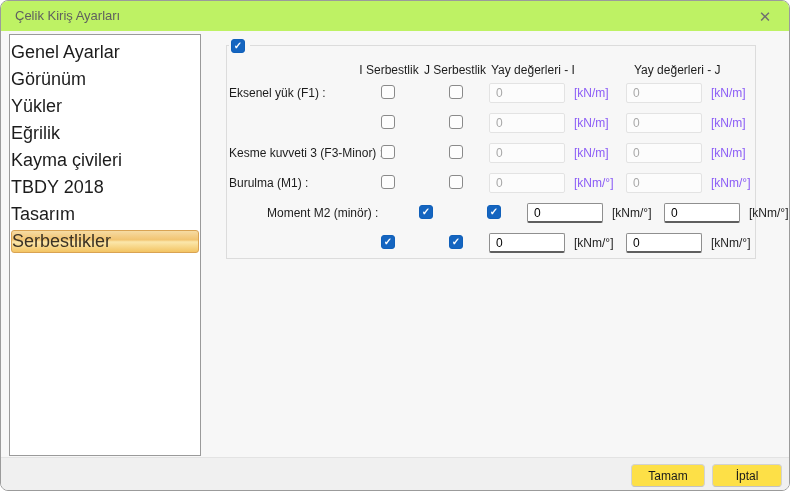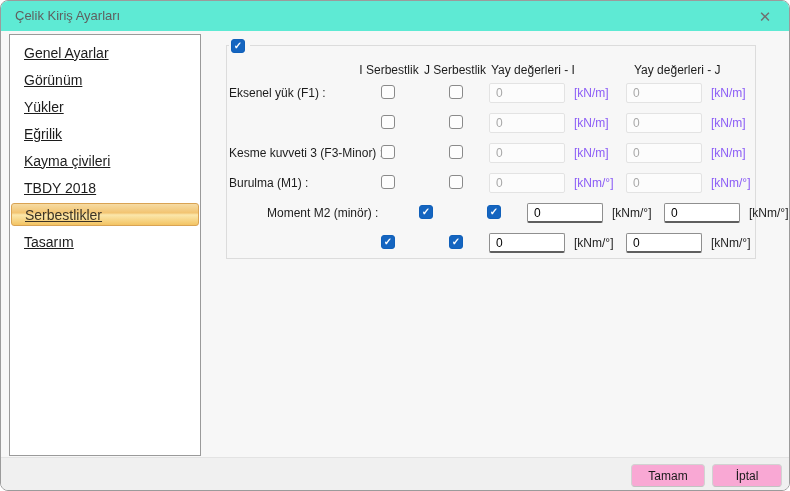--- a/index.html
+++ b/index.html
@@ -3,40 +3,40 @@
 <meta charset="utf-8">
 <style>
   html,body { margin:0; padding:0; background:#ffffff; font-family:"Liberation Sans", sans-serif; }
   .window {
     position:relative; width:790px; height:491px; box-sizing:border-box;
     background:#f7f7f7; border:1px solid #9b9b9b; border-radius:8px;
     overflow:hidden;
   }
   .titlebar {
     position:absolute; left:0; top:0; width:100%; height:30px;
-    background:#5eead4;
+    background:#bef264;
   }
   .title {
     position:absolute; left:14px; top:0; line-height:30px;
     font-size:13px; color:#5f5f5f;
   }
   .close-btn {
     position:absolute; right:12px; top:4px; width:24px; height:24px;
     display:flex; align-items:center; justify-content:center;
     font-size:15px; color:#707070; cursor:default;
   }
   .sidebar {
     position:absolute; left:8px; top:33px; width:192px; height:422px;
     background:#ffffff; border:1px solid #9a9a9a; box-sizing:border-box;
     padding-top:4px;
   }
   .side-item {
     height:27px; display:flex; align-items:center;
-    padding-left:13px; font-size:14px; color:#1c1c1c;
-    box-sizing:border-box; margin:0 1px;text-decoration:underline;
+    font-size:18px; color:#1c1c1c;
+    box-sizing:border-box; margin:0 1px;
   }
   .side-item.selected {
     height:23px; margin:2px 1px;
     border:1px solid #d9a353; border-radius:3px;
     background:linear-gradient(180deg,#f6dba3 0%,#f2c471 42%,#fbe7ab 52%,#f3c463 100%);
     color:#3c3325;
   }
   .groupbox {
     position:absolute; left:225px; top:44px; width:530px; height:214px;
     border:1px solid #dcdcdc; box-sizing:border-box;
@@ -78,21 +78,21 @@
   .unit.u1 { left:348px; }
   .unit.u2 { left:485px; }
   .unit.on  { color:#1c1c1c; }
   .unit.off { color:#8b5cf6; }
   .footer {
     position:absolute; left:0; top:456px; width:100%; height:35px;
     background:#f0f0f0; border-top:1px solid #e3e3e3; box-sizing:border-box;
   }
   .btn {
     position:absolute; top:6px; height:23px; box-sizing:border-box;
-    background:#f9a8d4; border:1px solid #d2d2d2; border-bottom-color:#c2c2c2;
+    background:#fde047; border:1px solid #d2d2d2; border-bottom-color:#c2c2c2;
     border-radius:4px; font-family:"Liberation Sans", sans-serif;
     font-size:12px; color:#1a1a1a; text-align:center; cursor:default;
   }
   .btn.ok { left:630px; width:74px; }
   .btn.cancel { left:711px; width:70px; }
 </style>
 </head>
 <body>
 
 <div class="window">
@@ -102,22 +102,22 @@
     <div class="close-btn">✕</div>
   </div>
 
   <div class="sidebar" id="sidebar">
       <div class="side-item">Genel Ayarlar</div>
       <div class="side-item">Görünüm</div>
       <div class="side-item">Yükler</div>
       <div class="side-item">Eğrilik</div>
       <div class="side-item">Kayma çivileri</div>
       <div class="side-item">TBDY 2018</div>
+      <div class="side-item">Tasarım</div>
       <div class="side-item selected">Serbestlikler</div>
-      <div class="side-item">Tasarım</div>
     </div>
 
   <div class="groupbox"></div>
 
   <div class="group-legend">
     <div class="cb checked">
       <span class="tick">✓</span>
     </div>
   </div>
 

